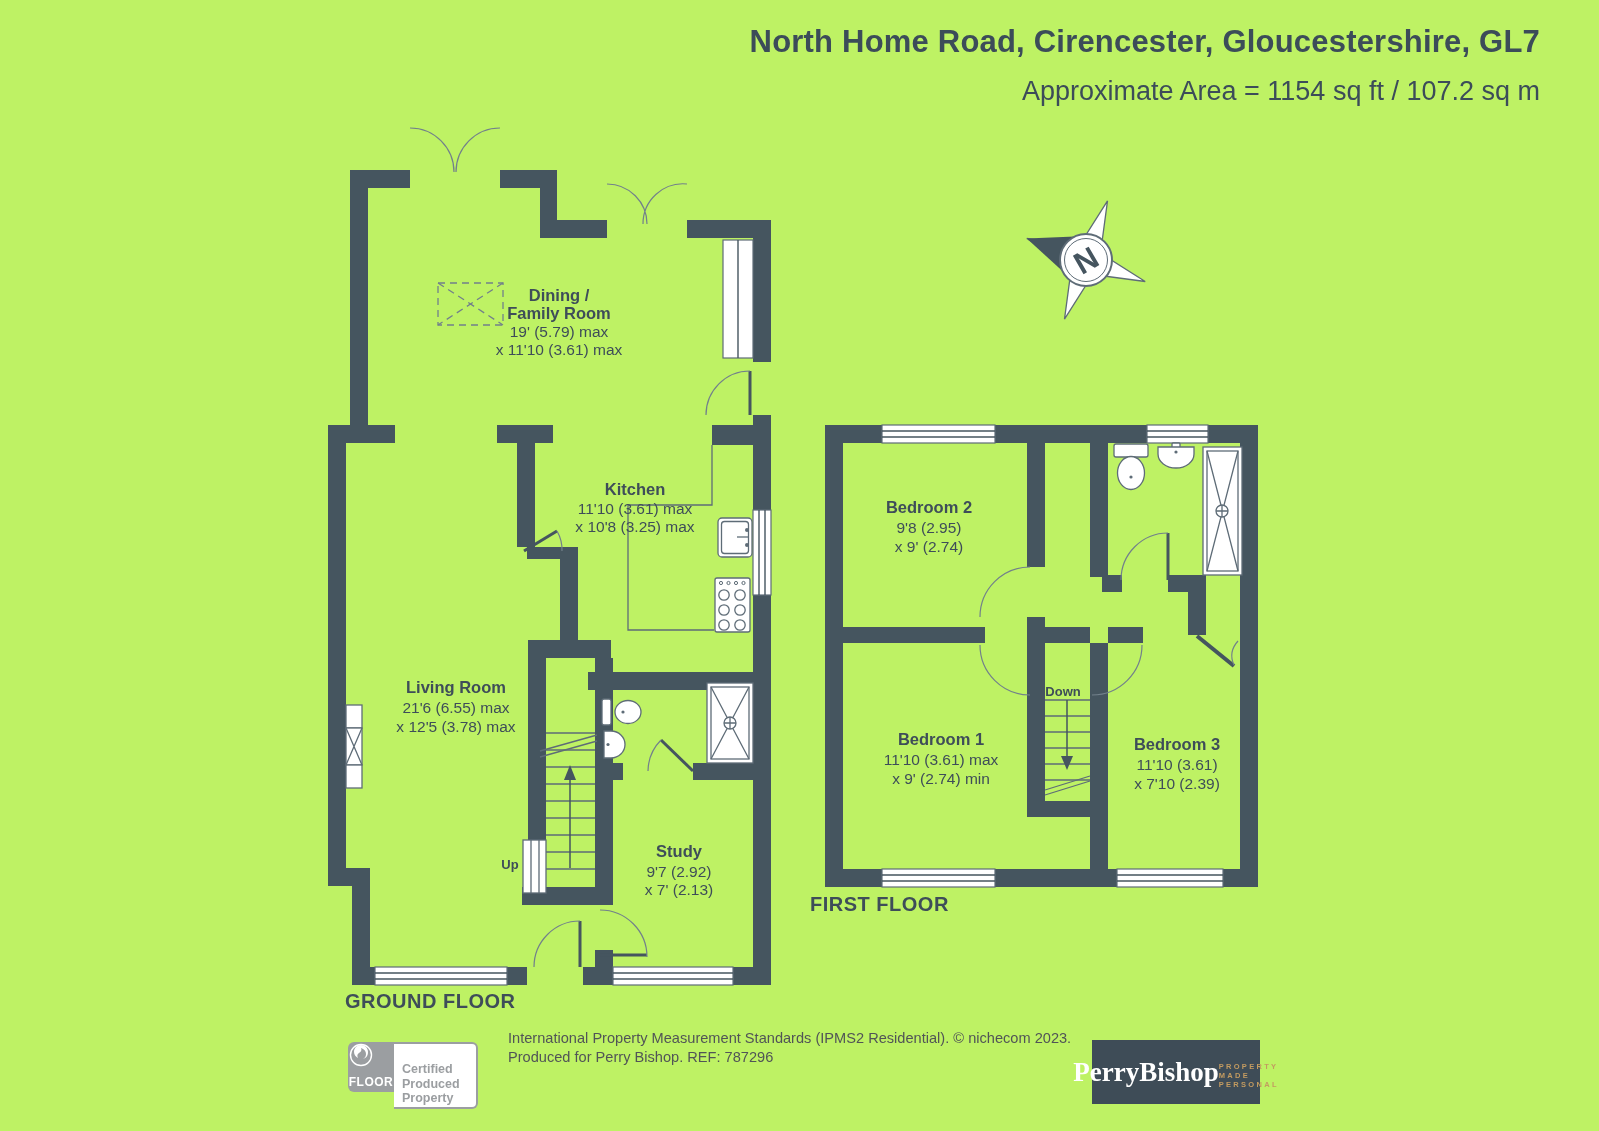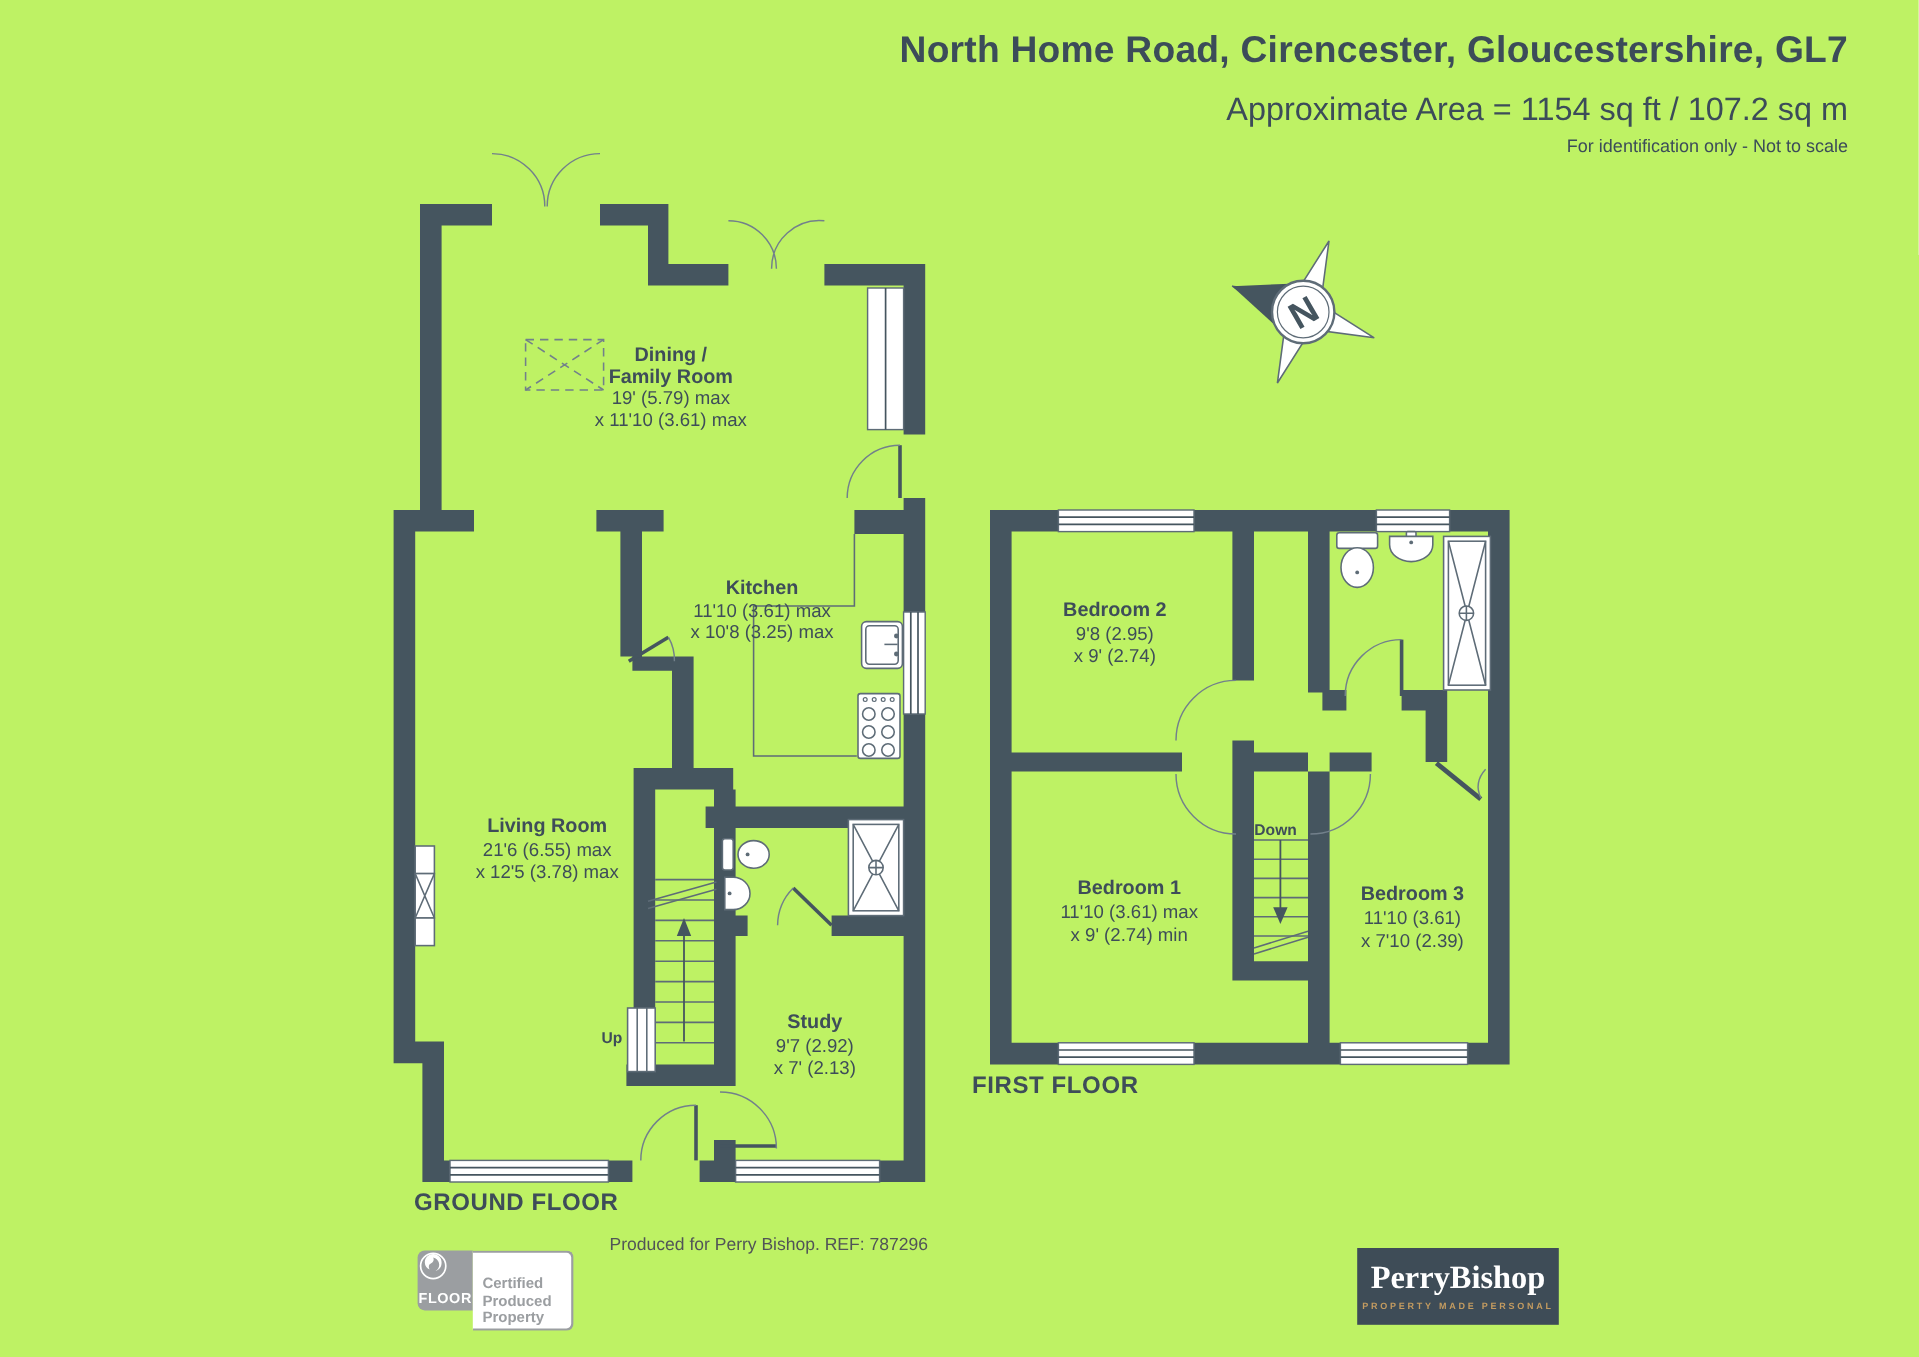--- a/index.html
+++ b/index.html
@@ -30,33 +30,32 @@
   #rics .lion-box{width:46px;height:50px;background:#9B9EA1;border-radius:6px 0 0 6px;
      display:flex;flex-direction:column;align-items:center;justify-content:flex-end;}
   #rics .lion-box .brand{color:#fff;font-weight:bold;font-size:12px;letter-spacing:.5px;margin-bottom:3px;}
   #rics .cert-box{width:74px;height:44px;border:2px solid #9B9EA1;border-left:none;
      border-radius:0 6px 6px 0;background:#fff;padding:18px 0 1px 8px;
      display:flex;flex-direction:column;justify-content:center;}
   #rics .cert-box span{color:#9B9EA1;font-weight:bold;font-size:12.5px;line-height:14.5px;}
   #credit{position:absolute;left:508px;top:1029px;width:575px;color:#515457;
      font-size:14.6px;line-height:18.6px;}
   #agent-logo{position:absolute;left:1092px;top:1040px;width:168px;height:64px;background:#3E4C57;
-     display:flex;flex-direction:column;align-items:center;justify-content:center;margin-left:39px;}
+     display:flex;flex-direction:row;align-items:center;justify-content:center;}
   #agent-logo .name{color:#fff;font-family:"Liberation Serif",serif;font-weight:bold;font-size:27px;line-height:27px;}
   #agent-logo .tagline{color:#C39B60;font-size:7.5px;letter-spacing:2.3px;margin-top:6px;font-weight:bold;}
 </style>
 </head>
 <body>
 
 <div id="page">
 
   <div id="header">
     <div class="title">North Home Road, Cirencester, Gloucestershire, GL7</div>
     <div class="area">Approximate Area = 1154 sq ft / 107.2 sq m</div>
-    <div class="note">For identification only - Not to scale</div>
   </div>
 
   <svg width="1599" height="1131" viewBox="0 0 1599 1131">
 
     <g>
       <path class="wall" d="
         M350 170h60v18h-60z M500 170h57v18h-57z M350 170h18v255h-18z
         M328 425h67v18h-67z M328 425h18v461h-18z M328 868h42v18h-42z
         M352 886h18v99h-18z M352 967h23v18h-23z M507 967h20v18h-20z
         M583 967h30v18h-30z M733 967h38v18h-38z M687 220h84v18h-84z
@@ -301,20 +300,21 @@
       <span class="brand">FLOOR</span>
     </div>
     <div class="cert-box">
       <span>Certified</span>
       <span>Produced</span>
       <span>Property</span>
     </div>
   </div>
 
   <div id="credit">
+    <div>International Property Measurement Standards (IPMS2 Residential).   © nichecom 2023.</div>
     <div>Produced for Perry Bishop.   REF: 787296</div>
   </div>
 
   <div id="agent-logo">
     <div class="name">PerryBishop</div>
     <div class="tagline">PROPERTY MADE PERSONAL</div>
   </div>
 
 </div>
 

